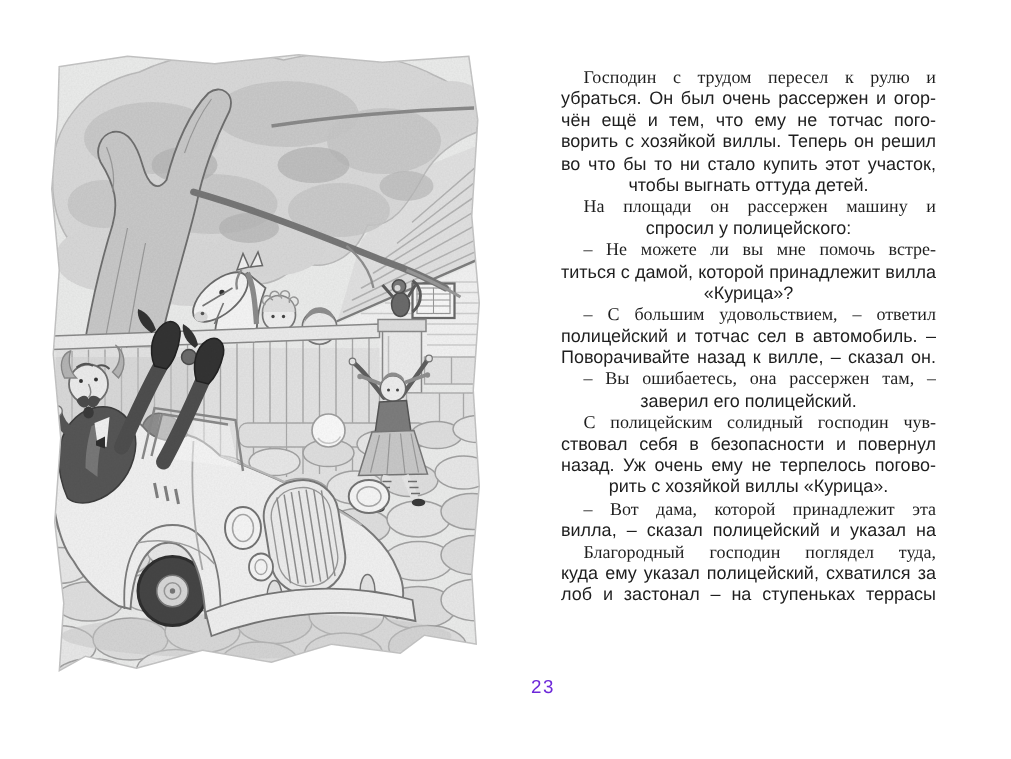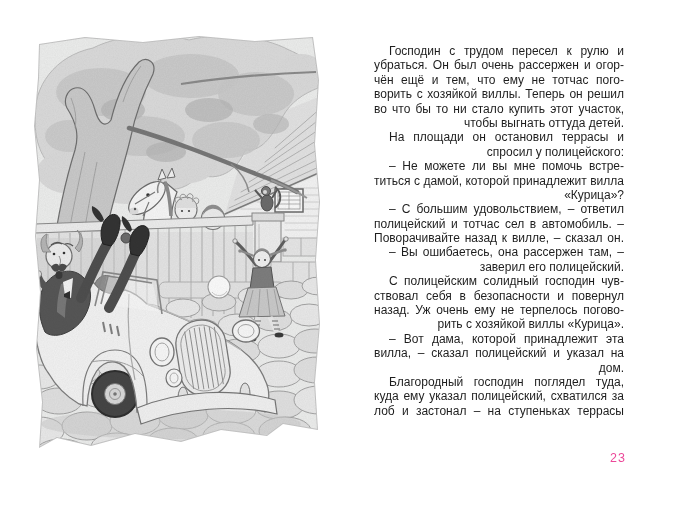--- a/index.html
+++ b/index.html
@@ -1,26 +1,26 @@
 <!DOCTYPE html>
 <html><head>
 <meta charset="utf-8">
 <style>
   html,body{margin:0;padding:0;background:#ffffff;}
   .spread{position:relative;width:674px;height:506px;background:#ffffff;overflow:hidden;
           font-family:"Liberation Sans","DejaVu Sans",sans-serif;}
   .left-page{position:absolute;left:31px;top:32px;width:292px;height:432px;}
   .right-page{position:absolute;left:374px;top:44px;width:250px;}
   .text-block{width:250px;color:#1e1e1e;font-size:12px;font-weight:400;}
-  .line{height:14.4px;line-height:14.4px;overflow:hidden;white-space:normal;text-align:right;}
+  .line{height:14.4px;line-height:14.4px;overflow:hidden;white-space:normal;text-align:center;}
   .line.j{text-align:justify;}
   .line.j::after{content:"";display:inline-block;width:100%;height:0;}
-  .line.i{text-indent:15px;}
-  .pageno{position:absolute;left:376px;top:451px;width:250px;text-align:right;
-          color:#ec4899;font-size:12.5px;letter-spacing:1px;}
+  .line.i{text-indent:15px;font-family:Liberation Serif, serif;}
+  .pageno{position:absolute;left:354px;top:451px;width:250px;text-align:left;
+          color:#6d28d9;font-size:12.5px;letter-spacing:1px;}
   svg{display:block;}
 </style>
 </head>
 <body>
 
 <div class="spread">
 
   <div class="left-page">
     <svg width="292" height="432" viewBox="0 0 292 432" role="img" aria-label="Карандашный рисунок: усатый господин опрокинулся в открытый старинный автомобиль, сапоги торчат вверх; девочка с косичками пляшет на булыжной мостовой; белая лошадь и двое детей смотрят из-за дощатого забора под большим деревом; справа дом с окном со ставнями и обезьянка на столбе.">
       <defs>
@@ -282,37 +282,36 @@
   </div>
 
   <div class="right-page">
     <div class="text-block">
         <div class="line j i">Господин с трудом пересел к рулю и</div>
         <div class="line j">убраться. Он был очень рассержен и огор-</div>
         <div class="line j">чён ещё и тем, что ему не тотчас пого-</div>
         <div class="line j">ворить с хозяйкой виллы. Теперь он решил</div>
         <div class="line j">во что бы то ни стало купить этот участок,</div>
         <div class="line">чтобы выгнать оттуда детей.</div>
-        <div class="line j i">На площади он остановил террасы и</div>
+        <div class="line j i">На площади он рассержен машину и</div>
         <div class="line">спросил у полицейского:</div>
         <div class="line j i">– Не можете ли вы мне помочь встре-</div>
         <div class="line j">титься с дамой, которой принадлежит вилла</div>
         <div class="line">«Курица»?</div>
         <div class="line j i">– С большим удовольствием, – ответил</div>
         <div class="line j">полицейский и тотчас сел в автомобиль. –</div>
         <div class="line j">Поворачивайте назад к вилле, – сказал он.</div>
         <div class="line j i">– Вы ошибаетесь, она рассержен там, –</div>
         <div class="line">заверил его полицейский.</div>
         <div class="line j i">С полицейским солидный господин чув-</div>
         <div class="line j">ствовал себя в безопасности и повернул</div>
         <div class="line j">назад. Уж очень ему не терпелось погово-</div>
         <div class="line">рить с хозяйкой виллы «Курица».</div>
         <div class="line j i">– Вот дама, которой принадлежит эта</div>
         <div class="line j">вилла, – сказал полицейский и указал на</div>
-        <div class="line">дом.</div>
         <div class="line j i">Благородный господин поглядел туда,</div>
         <div class="line j">куда ему указал полицейский, схватился за</div>
         <div class="line j">лоб и застонал – на ступеньках террасы</div>
       </div>
   </div>
 
   <div class="pageno">23</div>
 </div>
 
 </body></html>

